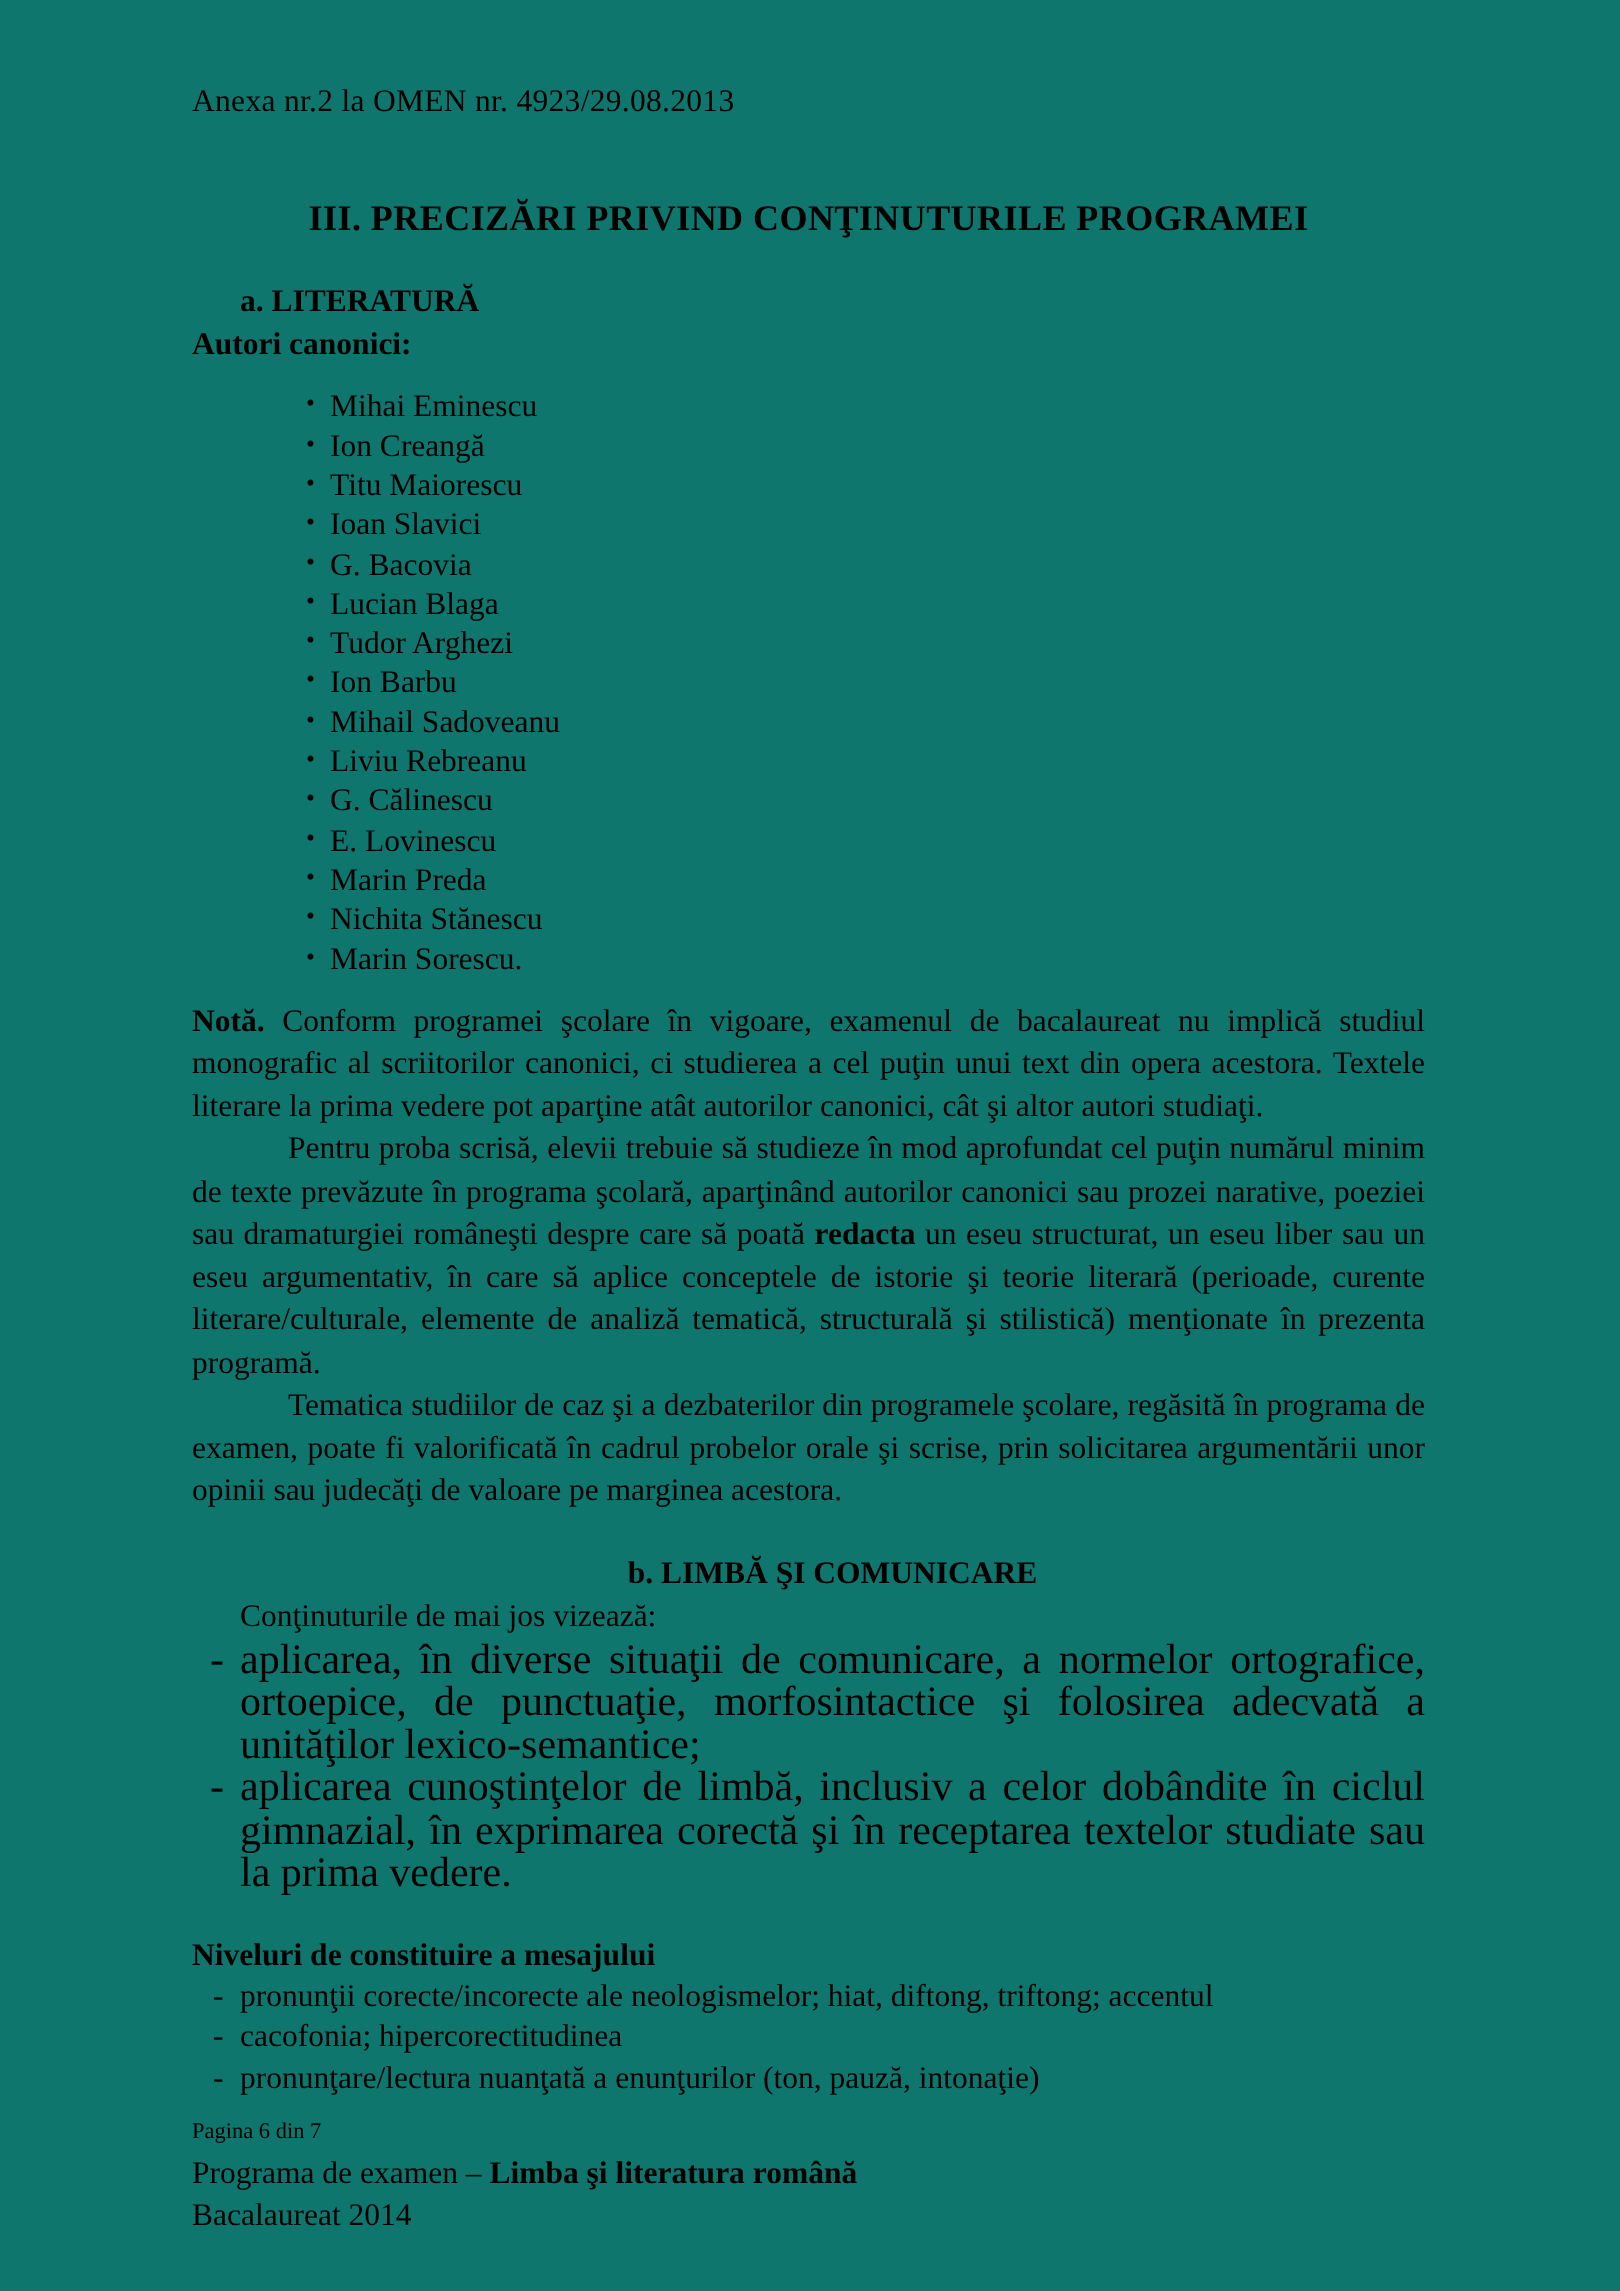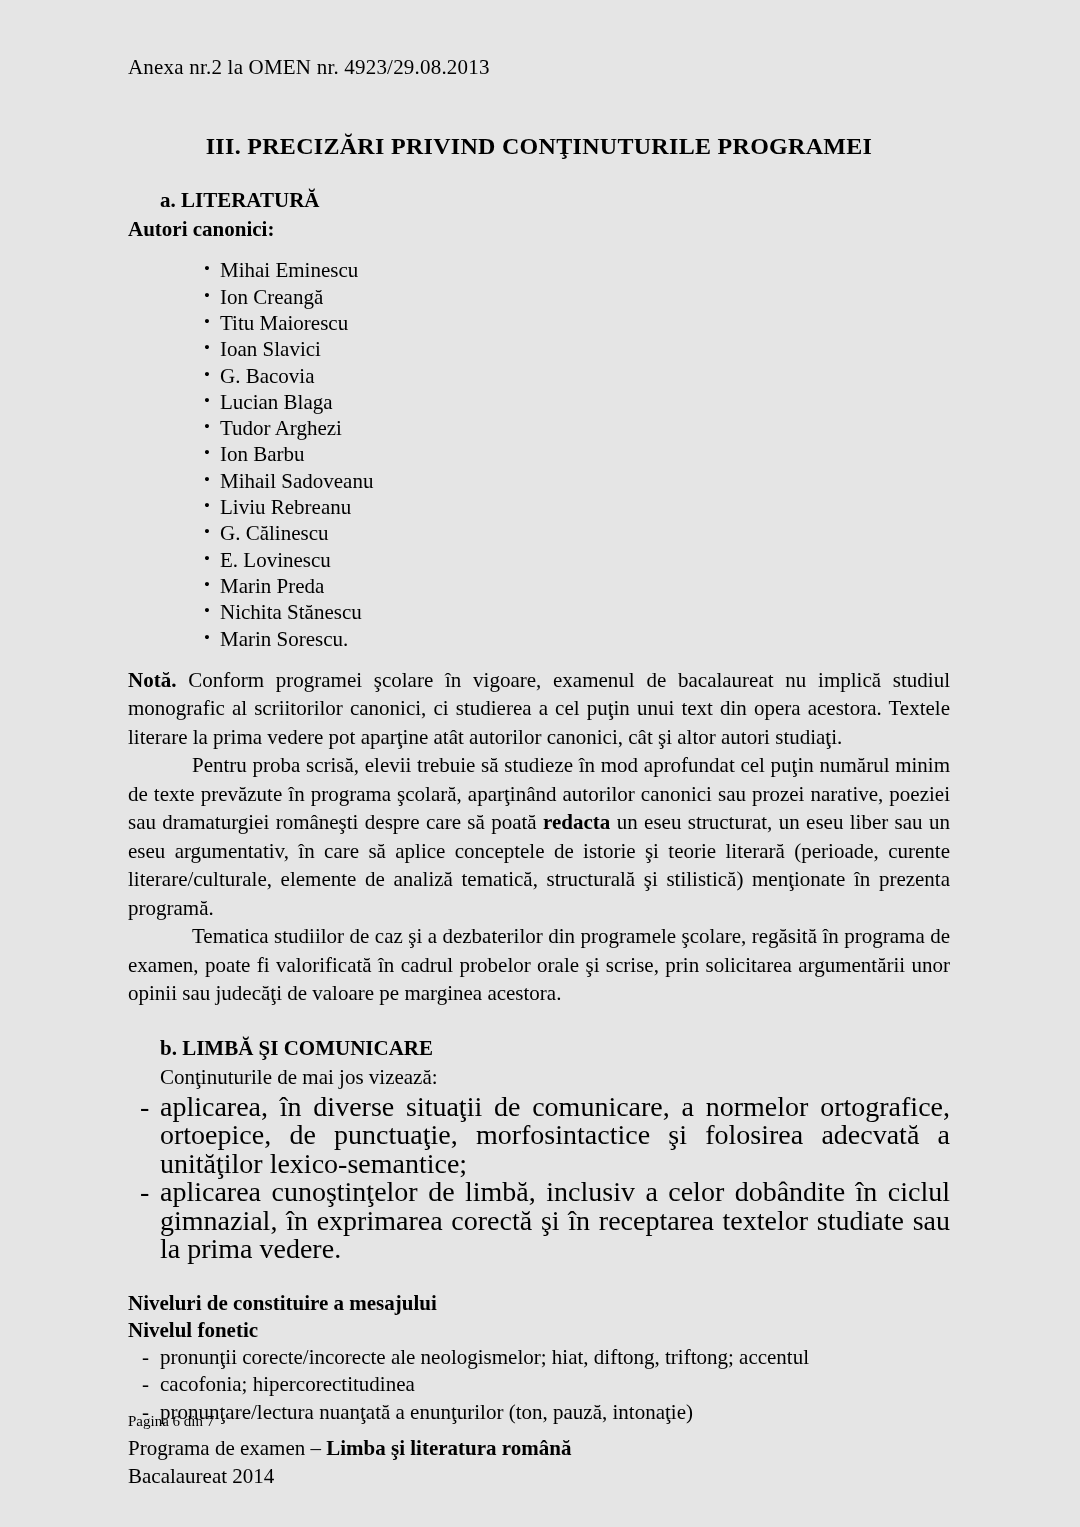--- a/index.html
+++ b/index.html
@@ -9,21 +9,21 @@
     background: #ffffff;
   }
   body {
     font-family: "Liberation Serif", "DejaVu Serif", serif;
     color: #000000;
   }
   .page {
     position: relative;
     width: 1080px;
     height: 1527px;
-    background: #e5e5e5;
+    background: #0f766e;
     box-sizing: border-box;
     overflow: hidden;
   }
 
   
   .doc-header {
     position: absolute;
     left: 128px;
     top: 55px;
     font-size: 21px;
@@ -90,20 +90,21 @@
   }
   p.just.indent { text-indent: 64px; }
   p.just b { font-weight: bold; }
   .gap-md { height: 26px; }
 
   .sub-head-b {
     font-size: 21px;
     font-weight: bold;
     margin: 0 0 1px 32px;
     line-height: 1.35;
+    text-align: center;
   }
   .plain-indent {
     font-size: 21px;
     margin: 0 0 1px 32px;
     line-height: 1.35;
   }
 
   ul.dash {
     list-style: none;
     margin: 0;
@@ -214,21 +215,20 @@
     <div class="plain-indent">Conţinuturile de mai jos vizează:</div>
 
     <ul class="dash">
       <li>aplicarea, în diverse situaţii de comunicare, a normelor ortografice, ortoepice, de punctuaţie, morfosintactice şi folosirea adecvată a unităţilor lexico-semantice;</li>
       <li>aplicarea cunoştinţelor de limbă, inclusiv a celor dobândite în ciclul gimnazial, în exprimarea corectă şi în receptarea textelor studiate sau la prima vedere.</li>
     </ul>
 
     <div class="gap-md"></div>
 
     <div class="head-bold-block">Niveluri de constituire a mesajului</div>
-    <div class="head-bold-block">Nivelul fonetic</div>
 
     <ul class="dash-tight">
       <li>pronunţii corecte/incorecte ale neologismelor; hiat, diftong, triftong; accentul</li>
       <li>cacofonia; hipercorectitudinea</li>
       <li>pronunţare/lectura nuanţată a enunţurilor (ton, pauză, intonaţie)</li>
     </ul>
 
   </div>
 
   <div class="footer">

